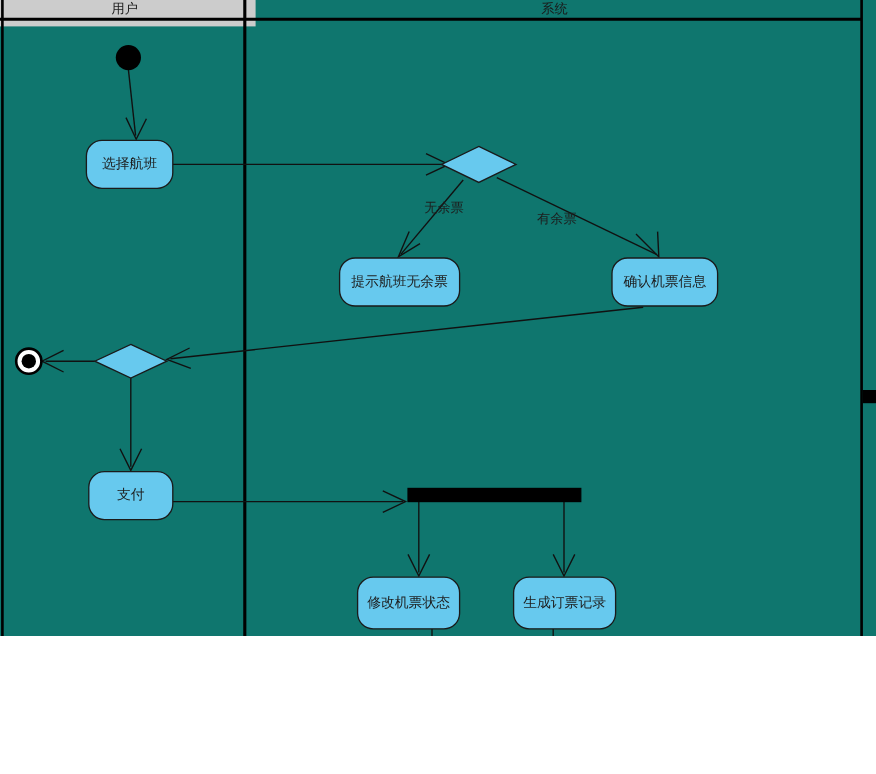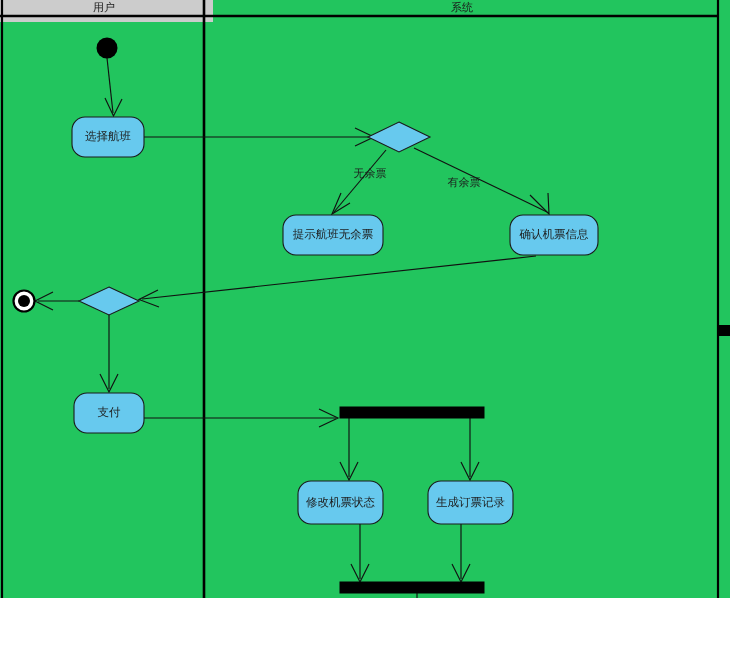--- a/index.html
+++ b/index.html
@@ -7,22 +7,22 @@
     margin: 0;
     padding: 0;
     background: #ffffff;
   }
   body {
     font-family: "Liberation Serif", "DejaVu Serif", serif;
   }
   #canvas {
     position: relative;
     width: 730px;
-    height: 598px;
-    background: #22c55e;
+    height: 530px;
+    background: #0f766e;
     overflow: hidden;
   }
   #diagram-svg {
     position: absolute;
     left: 0;
     top: 0;
     width: 730px;
     height: 645px;
   }
   .lane-title {

